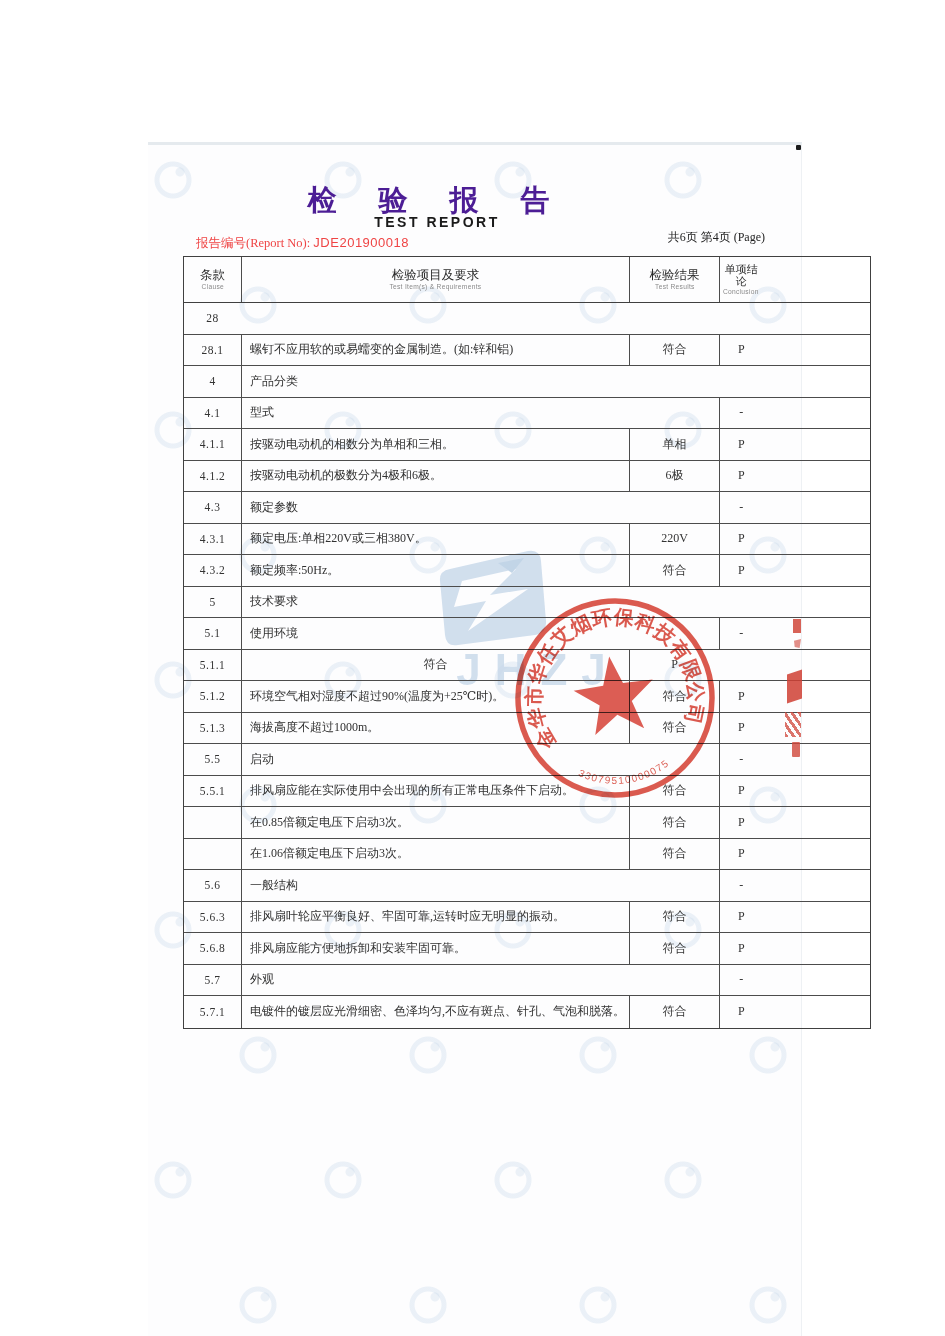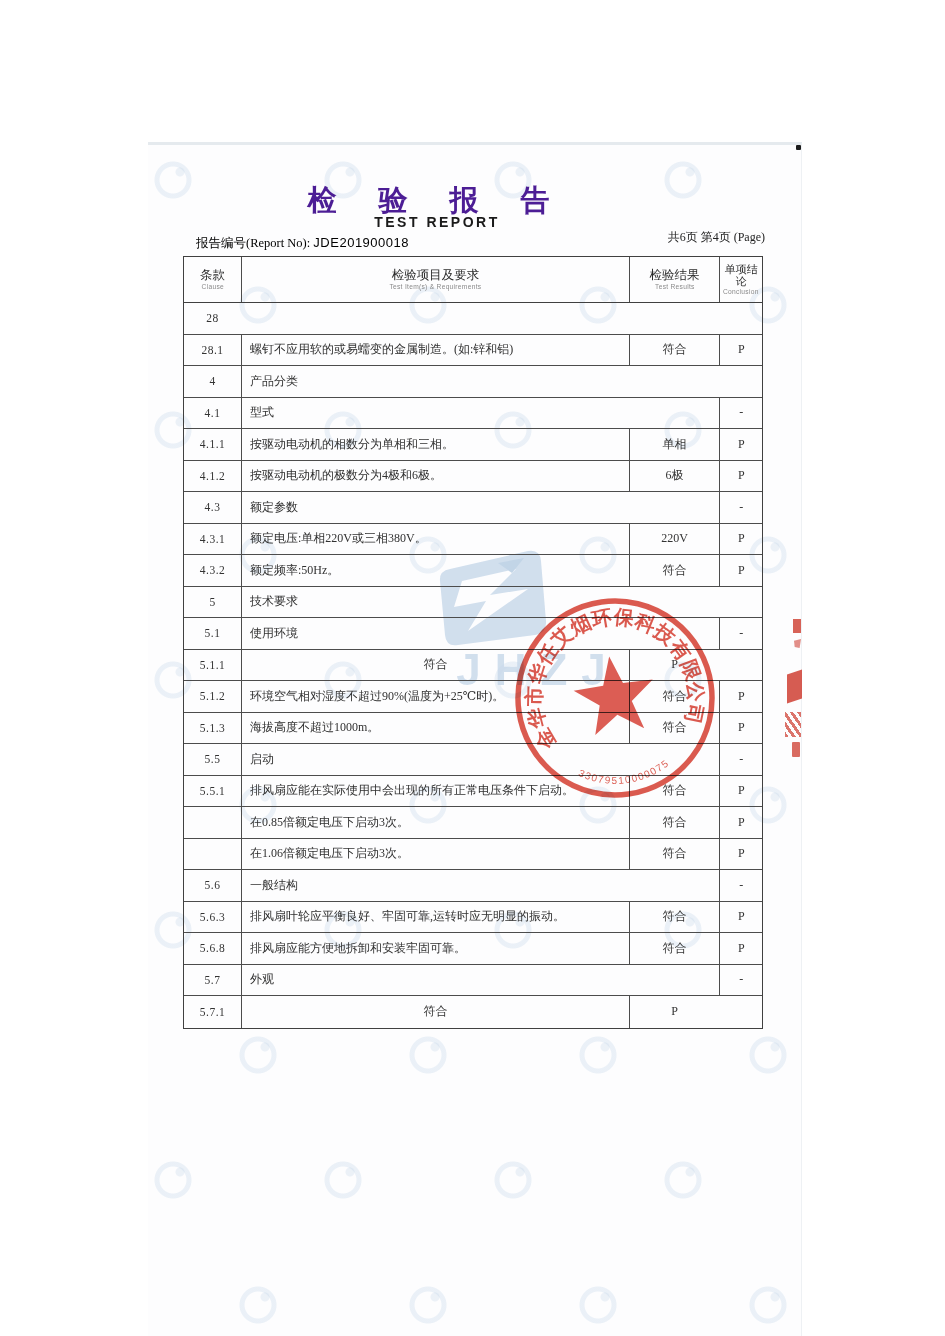--- a/index.html
+++ b/index.html
@@ -23,25 +23,25 @@
   .big-letters{position:absolute;left:0;top:102px;width:240px;text-align:center;
     font-family:"Liberation Sans","DejaVu Sans",sans-serif;font-weight:bold;
     font-size:44px;letter-spacing:14px;color:#c7d8ea;opacity:.8;}
   
   .title-cn{position:absolute;left:0;top:36px;width:578px;text-align:center;
     font-family:"Liberation Sans","DejaVu Sans",sans-serif;font-weight:bold;
     font-size:29px;letter-spacing:17px;color:#4c1d95;}
   .title-en{position:absolute;left:0;top:69px;width:578px;text-align:center;
     font-family:"Liberation Sans","DejaVu Sans",sans-serif;font-weight:bold;
     font-size:14px;letter-spacing:2.5px;color:#1a1a1a;}
-  .report-line{position:absolute;left:48px;top:90px;font-size:12.5px;color:#000000;}
+  .report-line{position:absolute;left:48px;top:90px;font-size:12.5px;color:#ef4444;}
   .report-line b{font-family:"Liberation Sans","DejaVu Sans",sans-serif;font-weight:normal;font-size:13px;letter-spacing:.5px;}
   .page-info{position:absolute;right:36px;top:84px;font-size:12px;color:#222;}
   
-  .tbl{position:absolute;left:35px;top:111px;width:580px;border:1.5px solid #404040;
+  .tbl{position:absolute;left:35px;top:111px;width:688px;border:1.5px solid #404040;
        background:transparent;box-sizing:border-box;}
   .tr{display:grid;border-bottom:1px solid #4c4c4c;height:31.5px;align-items:center;box-sizing:border-box;}
   .tr:last-child{border-bottom:none;}
   .tr.hd{height:46px;border-bottom:1px solid #404040;}
   .tr.item{grid-template-columns:57px 388px 90px 43.5px;}
   .tr.sub{grid-template-columns:57px 478px 43.5px;}
   .tr.sec{grid-template-columns:57px 521.5px;}
   .tr.hd{grid-template-columns:57px 388px 90px 43.5px;}
   .c{height:100%;display:flex;align-items:center;justify-content:center;box-sizing:border-box;overflow:hidden;}
   .c+.c{border-left:1px solid #4c4c4c;}
@@ -230,20 +230,21 @@
         <div class="c rtxt">符合</div>
         <div class="c ptxt">P</div>
       </div>
       <div class="tr sub">
         <div class="c clause">5.7</div>
         <div class="c itemtxt itxt">外观</div>
         <div class="c ptxt">-</div>
       </div>
       <div class="tr item">
         <div class="c clause">5.7.1</div>
+        <div class="c itemtxt itxt">电镀件的镀层应光滑细密、色泽均匀,不应有斑点、针孔、气泡和脱落。</div>
         <div class="c rtxt">符合</div>
         <div class="c ptxt">P</div>
       </div>
     </div>
 
     <svg class="stamp" viewBox="0 0 230 230">
       <defs>
         <path id="arcTop" d="M 50.9,152 A 74,74 0 1 1 179.1,152" fill="none"></path>
         <path id="arcBottom" d="M 65.7,185.4 A 86,86 0 0 0 164.3,185.4" fill="none"></path>
       </defs>

